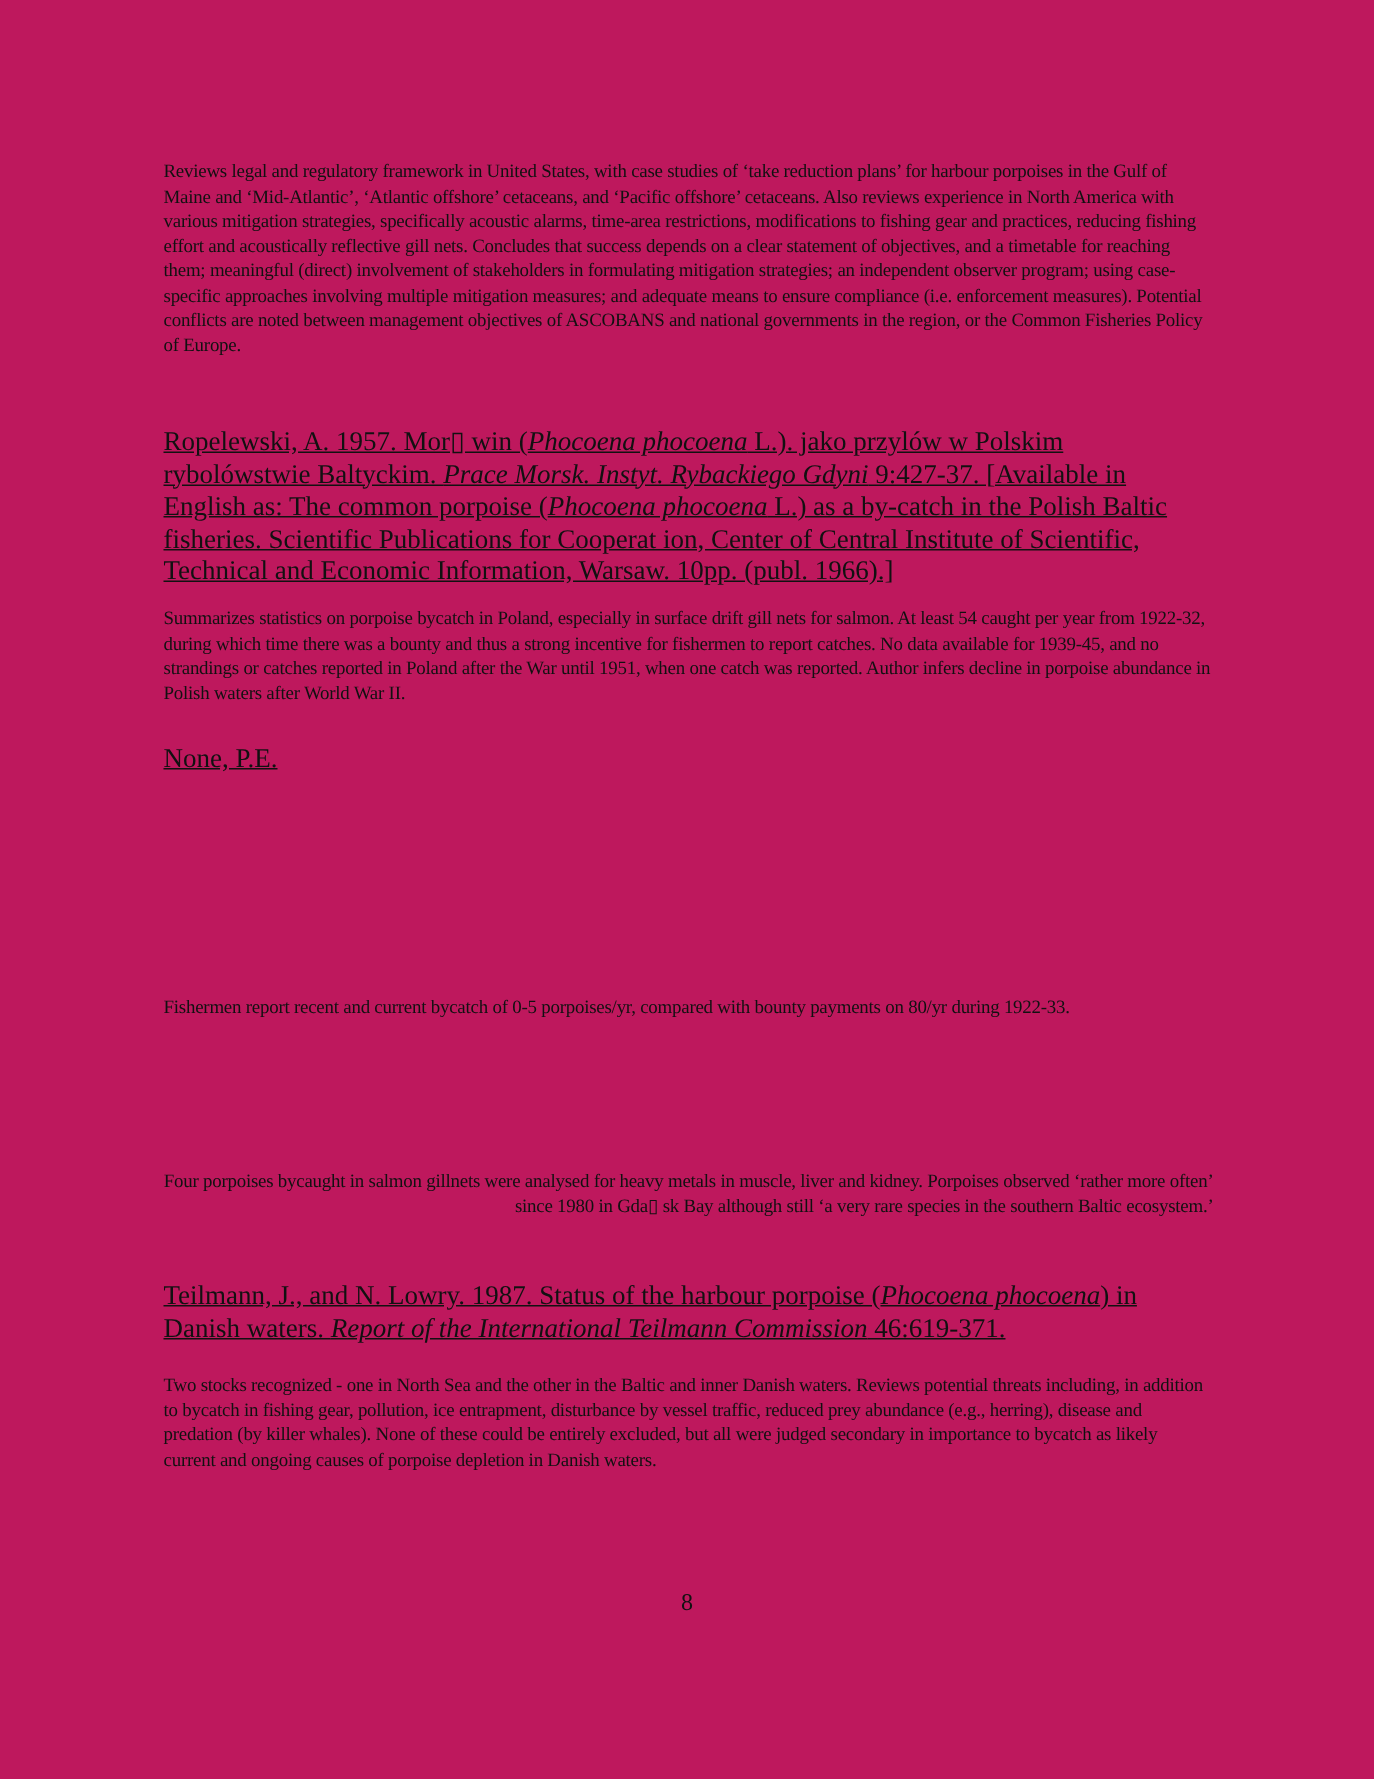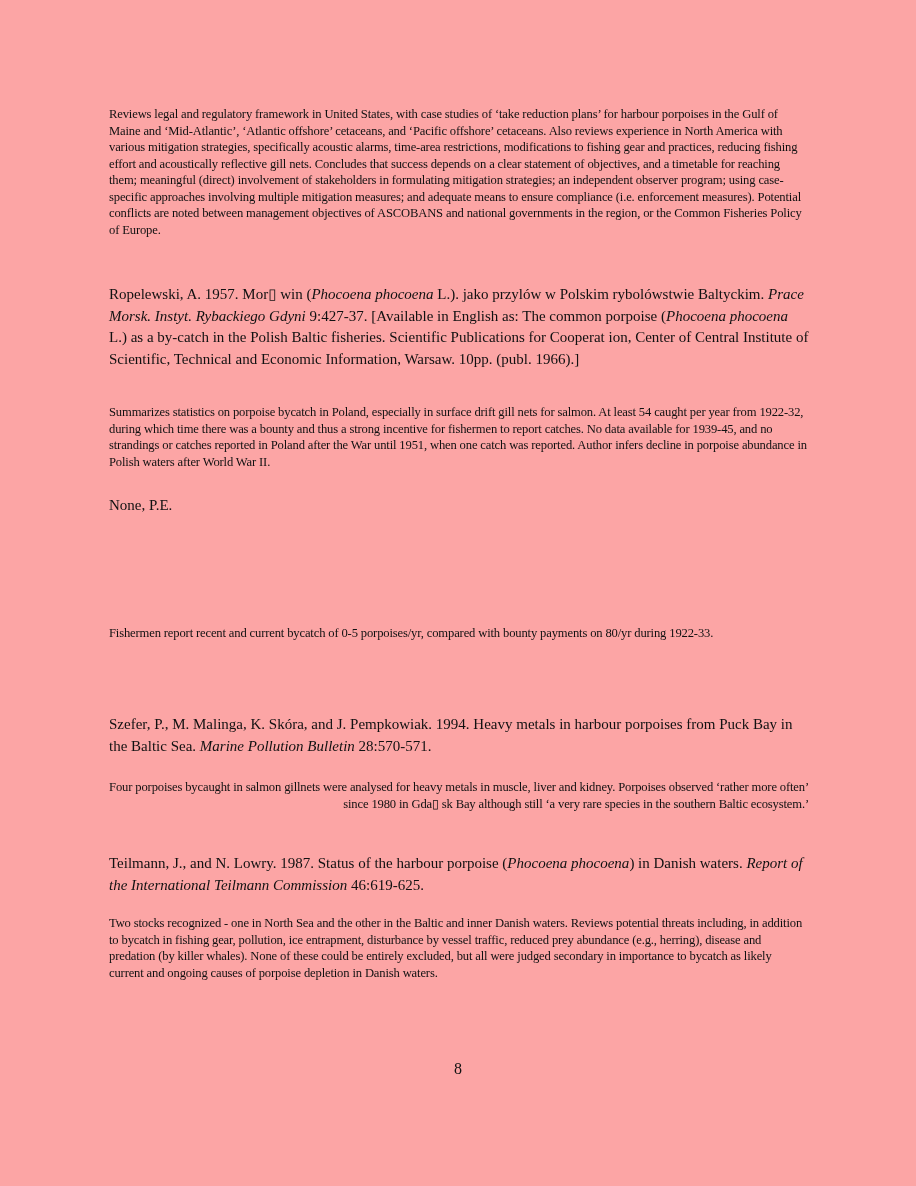--- a/index.html
+++ b/index.html
@@ -1,30 +1,31 @@
 <!DOCTYPE html>
 <html><head>
 <meta charset="utf-8">
 <style>
   html, body { margin: 0; padding: 0; background: #ffffff; }
   body { width: 916px; height: 1186px; position: relative; overflow: hidden; color: #111; }
-  .page { position: absolute; left: 0; top: 0; width: 916px; height: 1186px; background: #fca5a5; }
+  .page { position: absolute; left: 0; top: 0; width: 916px; height: 1186px; background: #be185d; }
   .col { position: absolute; left: 109px; width: 700px; }
   .small {
     font-family: "Liberation Serif", serif;
     font-size: 12.6px;
     line-height: 16.5px;
     letter-spacing: -0.15px;
     margin: 0;
   }
   .ref {
     font-family: "Liberation Serif", serif;
-    font-size: 15px;
+    font-size: 18px;
     line-height: 21.5px;
     margin: 0;
+    text-decoration: underline;
   }
   .ref i, .small i { font-style: italic; }
   .pagenum {
     position: absolute; left: 0; width: 916px; top: 1060px;
     text-align: center;
     font-family: "Liberation Serif", serif;
     font-size: 16px;
   }
 </style>
 </head>
@@ -35,24 +36,23 @@
   <p class="col small" style="top:106px;">Reviews legal and regulatory framework in United States, with case studies of ‘take reduction plans’ for harbour porpoises in the Gulf of Maine and ‘Mid-Atlantic’, ‘Atlantic offshore’ cetaceans, and ‘Pacific offshore’ cetaceans. Also reviews experience in North America with various mitigation strategies, specifically acoustic alarms, time-area restrictions, modifications to fishing gear and practices, reducing fishing effort and acoustically reflective gill nets. Concludes that success depends on a clear statement of objectives, and a timetable for reaching them; meaningful (direct) involvement of stakeholders in formulating mitigation strategies; an independent observer program; using case-specific approaches involving multiple mitigation measures; and adequate means to ensure compliance (i.e. enforcement measures). Potential conflicts are noted between management objectives of ASCOBANS and national governments in the region, or the Common Fisheries Policy of Europe.</p>
 
   <p class="col ref" style="top:284px;"><span>Ropelewski, A. 1957. Mor▯ win (</span><i>Phocoena phocoena</i><span> L.). jako przylów w Polskim rybolówstwie Baltyckim. </span><i>Prace Morsk. Instyt. Rybackiego Gdyni</i><span> 9:427-37. [Available in English as: The common porpoise (</span><i>Phocoena phocoena</i><span> L.) as a by-catch in the Polish Baltic fisheries. Scientific Publications for Cooperat ion, Center of Central Institute of Scientific, Technical and Economic Information, Warsaw. 10pp. (publ. 1966).]</span></p>
 
   <p class="col small" style="top:404px;">Summarizes statistics on porpoise bycatch in Poland, especially in surface drift gill nets for salmon. At least 54 caught per year from 1922-32, during which time there was a bounty and thus a strong incentive for fishermen to report catches. No data available for 1939-45, and no strandings or catches reported in Poland after the War until 1951, when one catch was reported. Author infers decline in porpoise abundance in Polish waters after World War II.</p>
 
   <p class="col ref" style="top:495px;"><span>None, P.E.</span></p>
 
 
 
-  <p class="col small" style="top:625px;">Fishermen report recent and current bycatch of 0-5 porpoises/yr, compared with bounty payments on 80/yr during 1922-33.</p>
+  <p class="col small" style="top:663px;">Fishermen report recent and current bycatch of 0-5 porpoises/yr, compared with bounty payments on 80/yr during 1922-33.</p>
 
-  <p class="col ref" style="top:714px;"><span>Szefer, P., M. Malinga, K. Skóra, and J. Pempkowiak. 1994. Heavy metals in harbour porpoises from Puck Bay in the Baltic Sea. </span><i>Marine Pollution Bulletin</i><span> 28:570-571.</span></p>
 
   <p class="col small" style="top:779px;text-align:right;">Four porpoises bycaught in salmon gillnets were analysed for heavy metals in muscle, liver and kidney. Porpoises observed ‘rather more often’ since 1980 in Gda▯ sk Bay although still ‘a very rare species in the southern Baltic ecosystem.’</p>
 
-  <p class="col ref" style="top:853px;"><span>Teilmann, J., and N. Lowry. 1987. Status of the harbour porpoise (</span><i>Phocoena phocoena</i><span>) in Danish waters. </span><i>Report of the International Teilmann Commission</i><span> 46:619-625.</span></p>
+  <p class="col ref" style="top:853px;"><span>Teilmann, J., and N. Lowry. 1987. Status of the harbour porpoise (</span><i>Phocoena phocoena</i><span>) in Danish waters. </span><i>Report of the International Teilmann Commission</i><span> 46:619-371.</span></p>
 
   <p class="col small" style="top:915px;">Two stocks recognized - one in North Sea and the other in the Baltic and inner Danish waters. Reviews potential threats including, in addition to bycatch in fishing gear, pollution, ice entrapment, disturbance by vessel traffic, reduced prey abundance (e.g., herring), disease and predation (by killer whales). None of these could be entirely excluded, but all were judged secondary in importance to bycatch as likely current and ongoing causes of porpoise depletion in Danish waters.</p>
 
   <div class="pagenum">8</div>
 </div>
 
 </body></html>

